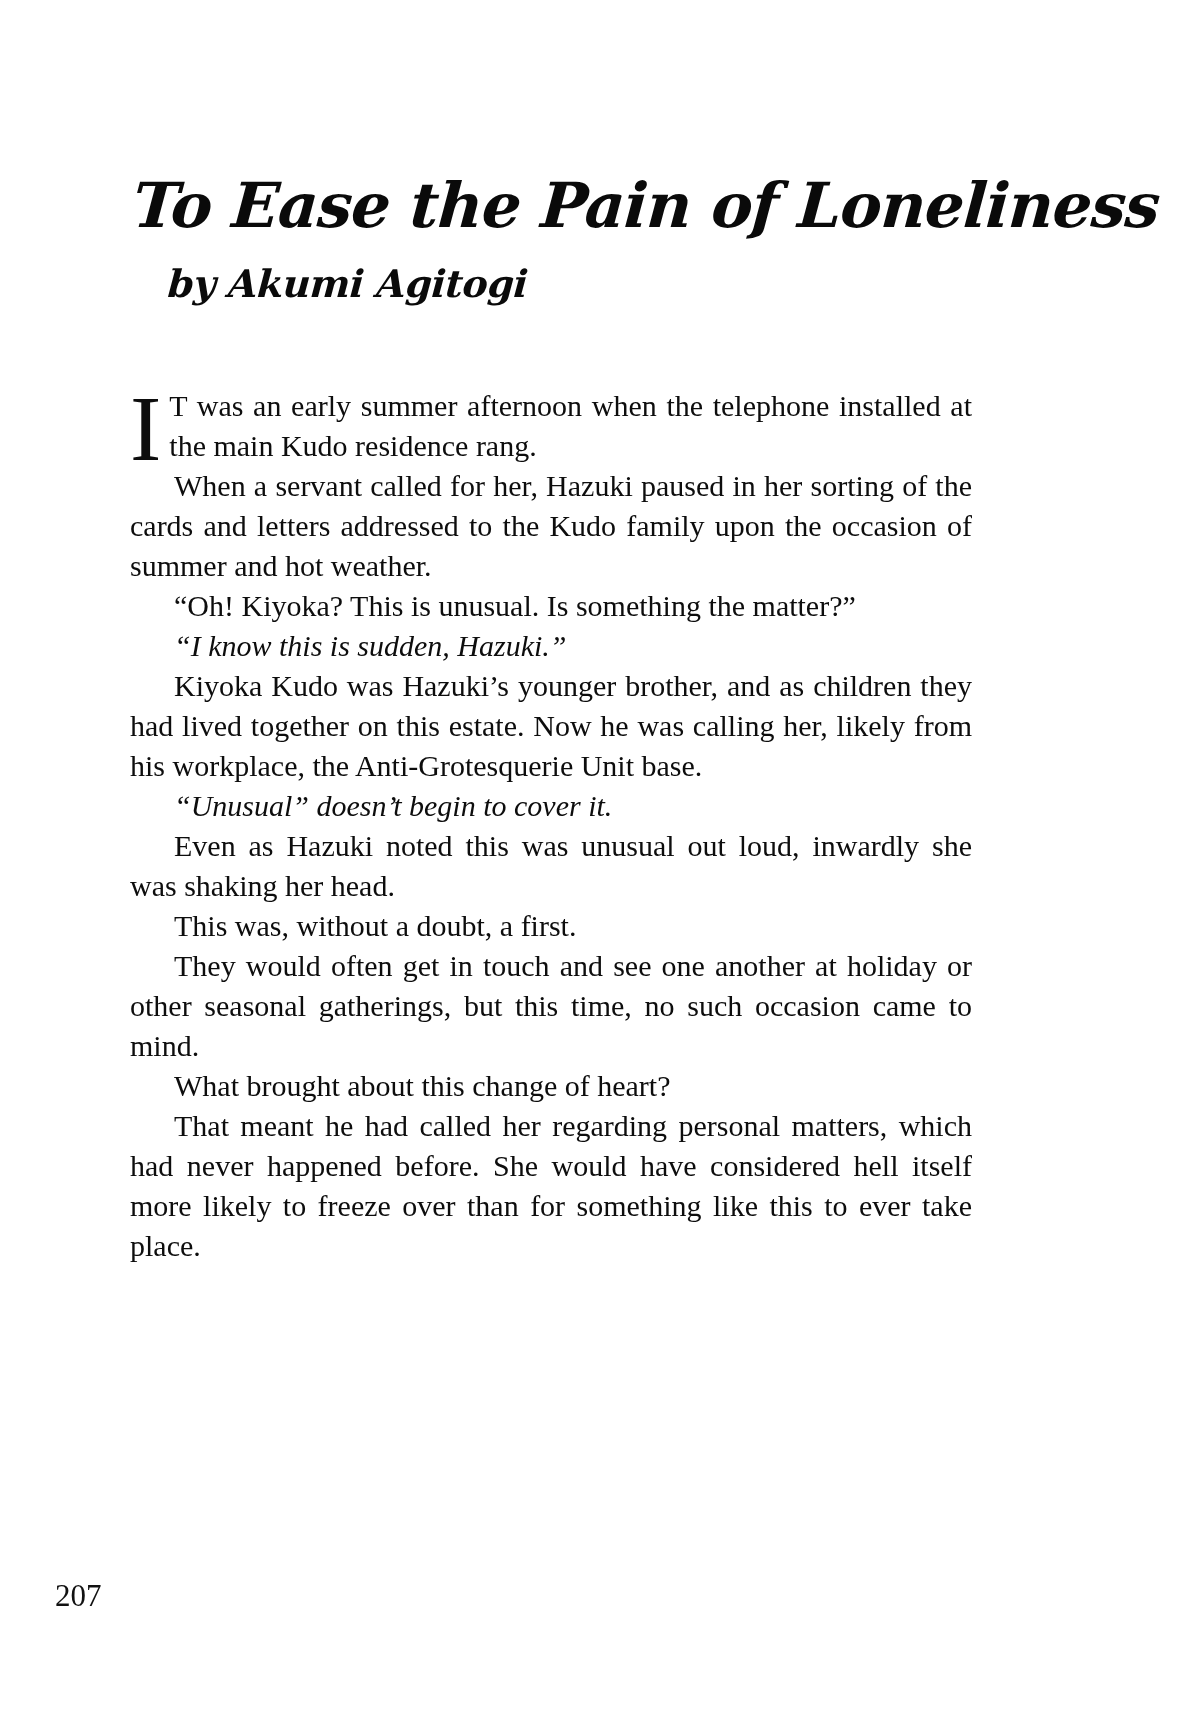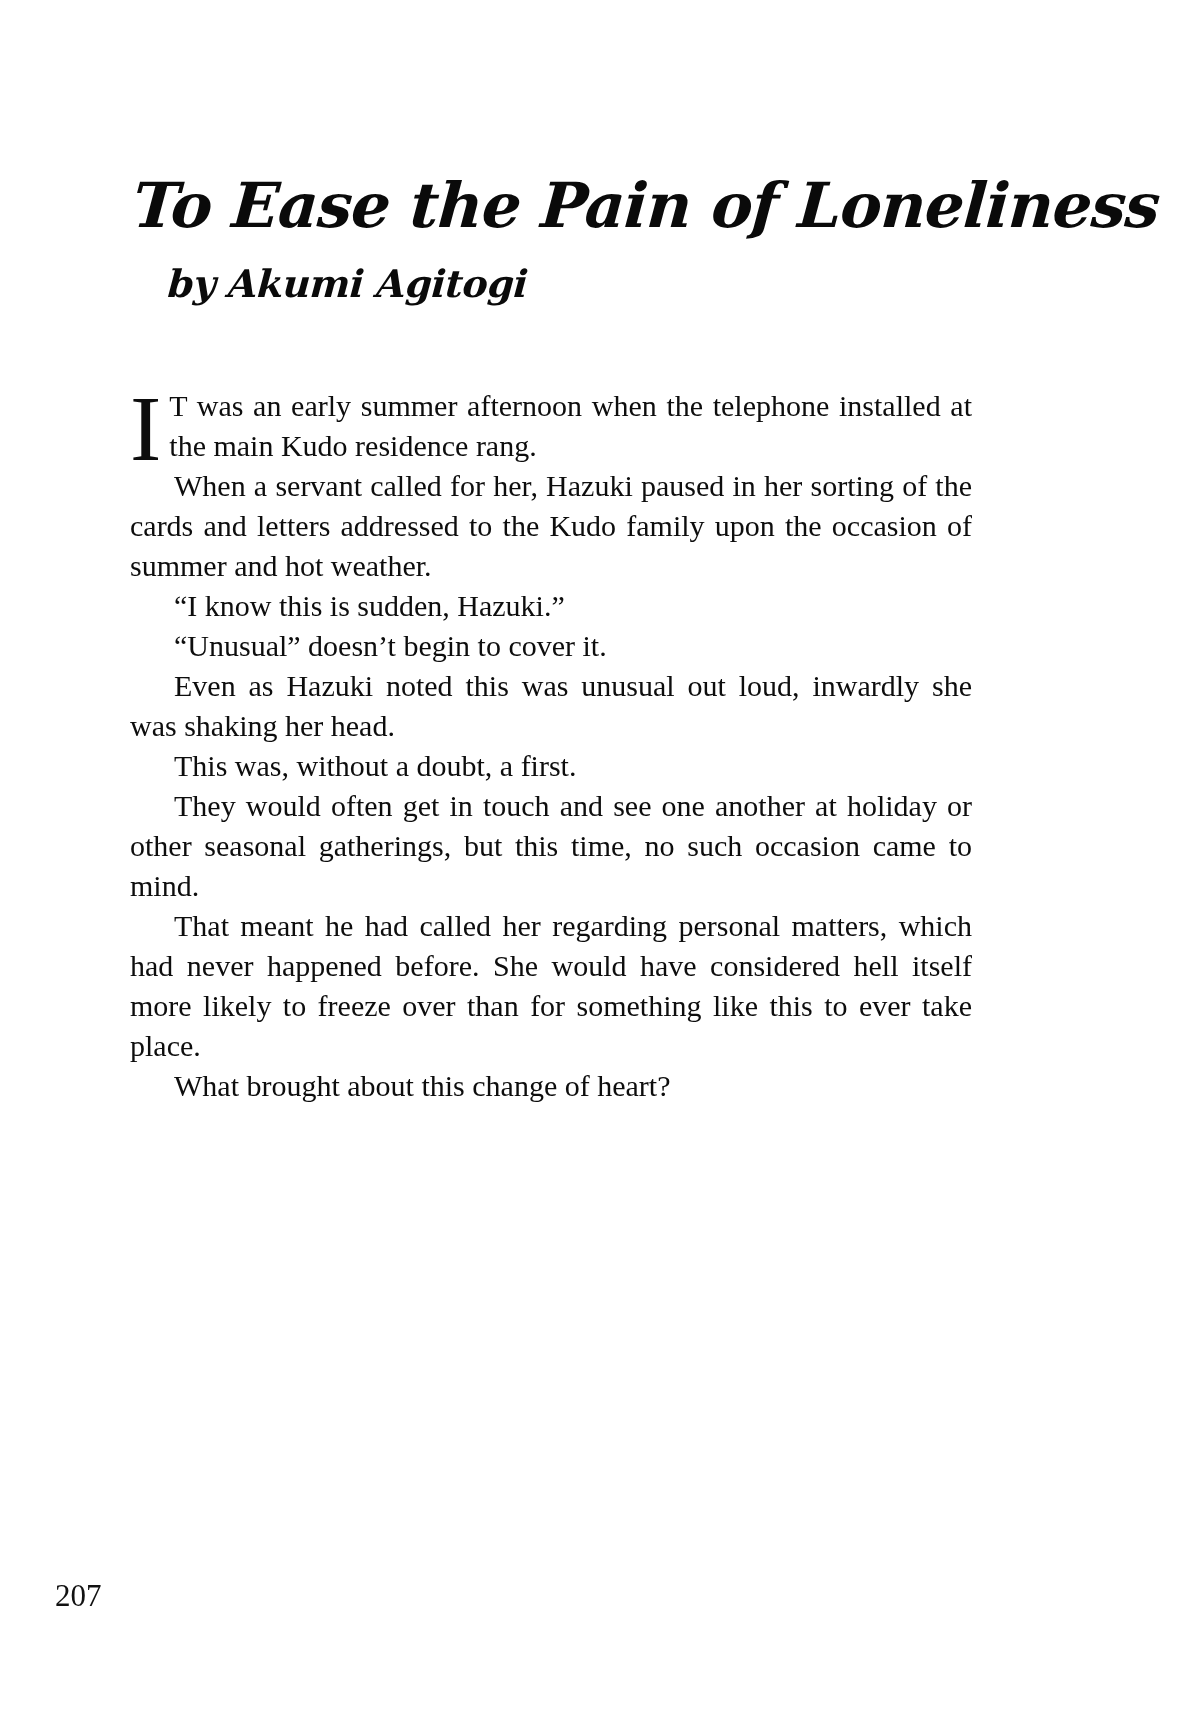--- a/index.html
+++ b/index.html
@@ -54,20 +54,21 @@
     text-align: justify;
   }
   .para {
     margin: 0;
     text-indent: 44px;
   }
   .para.first {
     text-indent: 0;
   }
   .para.italic {
+    font-style: italic;
   }
   .dropcap {
     float: left;
     font-size: 94px;
     line-height: 72px;
     padding: 6px 8px 0 0;
     font-style: normal;
     font-weight: normal;
   }
   .footer {
@@ -84,26 +85,28 @@
 </head>
 <body>
 
 <div class="page">
   <div class="content">
     <h1 class="chapter-title">To Ease the Pain of Loneliness</h1>
     <div class="chapter-author">by Akumi Agitogi</div>
     <div class="text-block" id="text-block">
         <p class="para first"><span class="dropcap">I</span>T was an early summer afternoon when the telephone installed at the main Kudo residence rang.</p>
         <p class="para">When a servant called for her, Hazuki paused in her sorting of the cards and letters addressed to the Kudo family upon the occasion of summer and hot weather.</p>
+        <p class="para">“Oh! Kiyoka? This is unusual. Is something the matter?”</p>
         <p class="para italic">“I know this is sudden, Hazuki.”</p>
+        <p class="para">Kiyoka Kudo was Hazuki’s younger brother, and as children they had lived together on this estate. Now he was calling her, likely from his workplace, the Anti-Grotesquerie Unit base.</p>
         <p class="para italic">“Unusual” doesn’t begin to cover it.</p>
         <p class="para">Even as Hazuki noted this was unusual out loud, inwardly she was shaking her head.</p>
         <p class="para">This was, without a doubt, a first.</p>
         <p class="para">They would often get in touch and see one another at holiday or other seasonal gatherings, but this time, no such occasion came to mind.</p>
+        <p class="para">What brought about this change of heart?</p>
         <p class="para">That meant he had called her regarding personal matters, which had never happened before. She would have considered hell itself more likely to freeze over than for something like this to ever take place.</p>
-        <p class="para">What brought about this change of heart?</p>
       </div>
   </div>
 
   <div class="footer">
     <span>207</span>
   </div>
 </div>
 
 </body></html>

